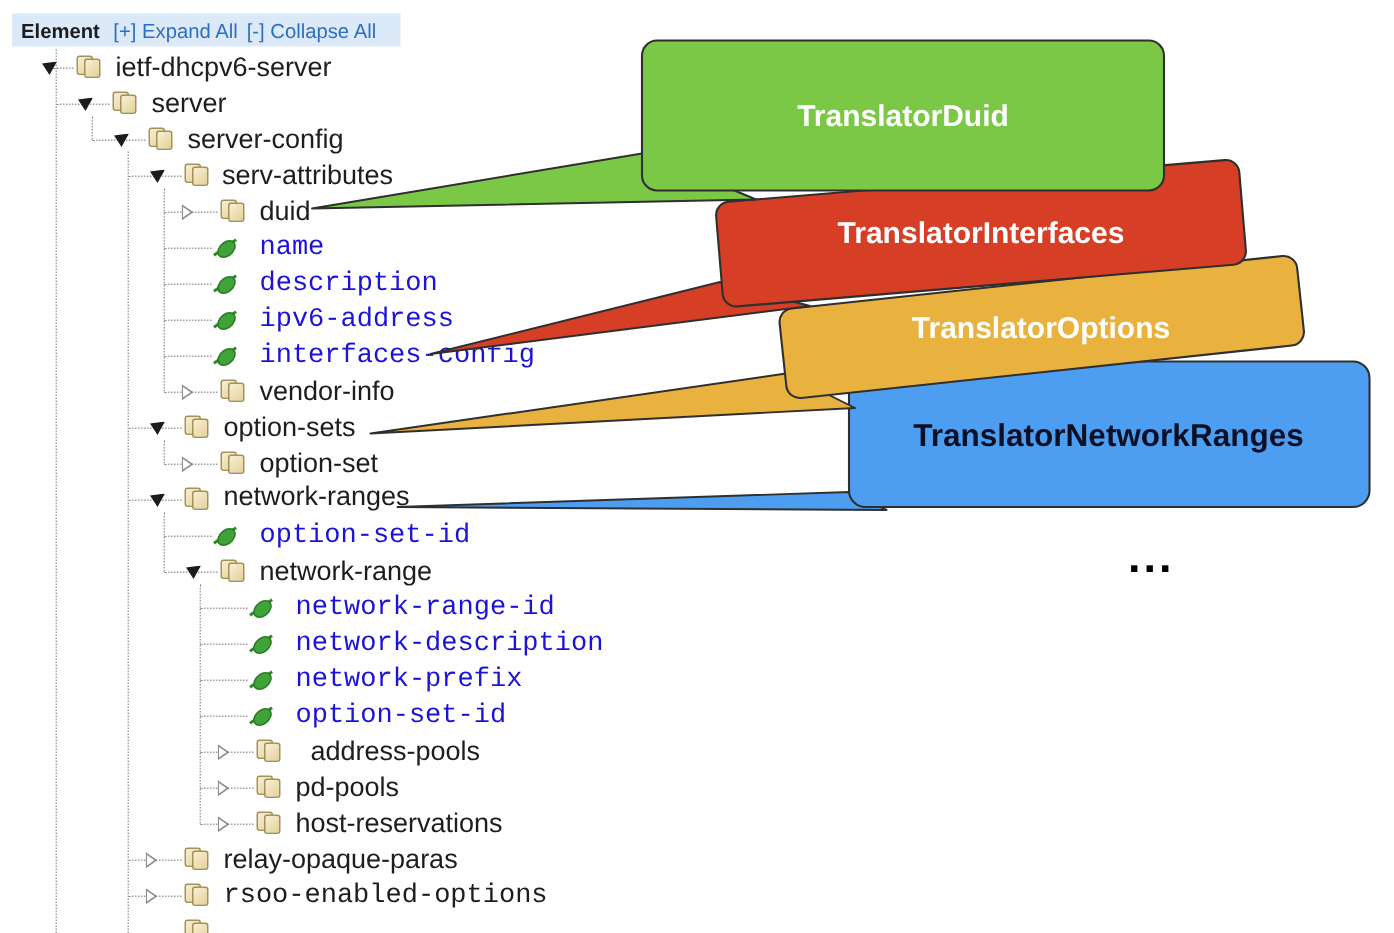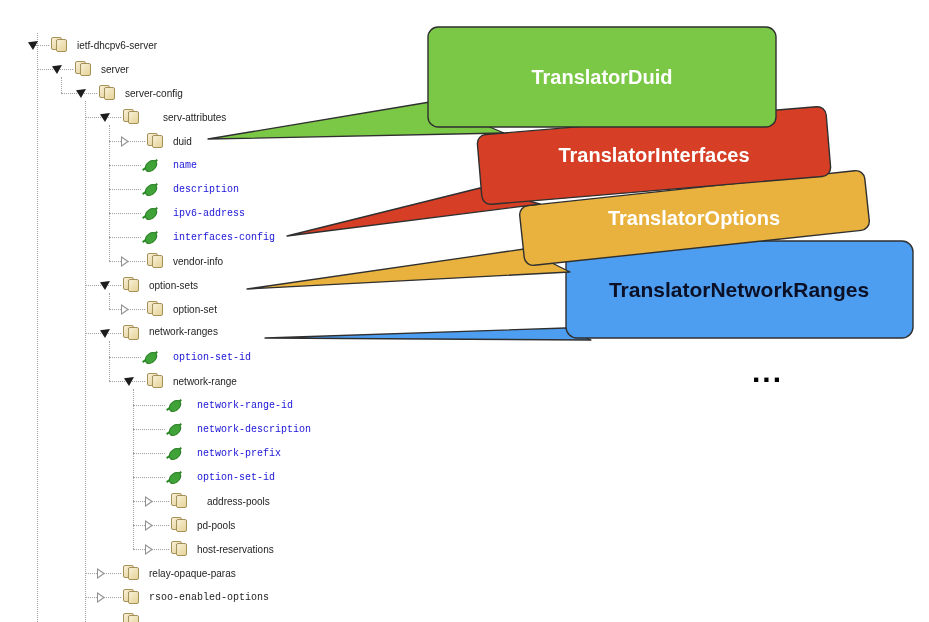--- a/index.html
+++ b/index.html
@@ -6,21 +6,21 @@
   #stage{position:relative;width:929px;height:622px;overflow:hidden;background:#fff;
          font-family:"Liberation Sans","DejaVu Sans",sans-serif;}
   
   .hdr{position:absolute;left:8px;top:9px;height:22px;display:flex;align-items:center;
        background:var(--header_bg);padding:0 10px 0 6px;font-size:13.5px;white-space:nowrap;}
   .hdr .ttl{font-weight:bold;color:var(--folder_text);margin-right:9px;}
   .hdr a{color:var(--link);text-decoration:none;margin-right:6px;cursor:pointer;}
   
   .vline{position:absolute;width:0;border-left:1px dotted var(--line);}
   .hline{position:absolute;height:0;border-top:1px dotted var(--line);}
-  .rowlabel{position:absolute;transform:translateY(-50%);font-size:10px;white-space:nowrap;cursor:default;}
+  .rowlabel{position:absolute;transform:translateY(-50%);font-size:18px;white-space:nowrap;cursor:default;}
   .rowlabel.folder{color:var(--folder_text);}
   .rowlabel.leaf{color:var(--leaf_text);font-family:Liberation Mono, monospace;}
   .tri-exp{position:absolute;width:10px;height:9px;background:var(--tri);
            clip-path:polygon(0 15%,100% 0,50% 100%);}
   .tri-col{position:absolute;width:8px;height:11px;background:#8f8f8f;
            clip-path:polygon(0 0,100% 50%,0 100%);}
   .tri-col i{position:absolute;left:1px;top:2px;width:5px;height:7px;background:#fdfdfd;
            clip-path:polygon(0 0,100% 50%,0 100%);}
   .fold{position:absolute;width:17px;height:15px;}
   .fold i{position:absolute;border:1px solid var(--folder_border);border-radius:2px;
@@ -36,20 +36,25 @@
   #callouts text{font-family:"Liberation Sans","DejaVu Sans",sans-serif;font-weight:bold;}
   
   .dots{position:absolute;left:752px;top:352px;width:60px;height:40px;line-height:40px;
         font-size:30px;font-weight:bold;letter-spacing:2px;color:var(--ellipsis);}
 </style>
 </head>
 <body>
 
 <div id="stage" style="--header_bg: #dce9f8; --link: #2d6fc4; --folder_text: #1d1d1d; --leaf_text: #1b14d6; --line: #a0a0a0; --tri: #1c1c1c; --folder_border: #a5925b; --stroke: #2f2f2f; --ellipsis: #000000;">
 
+  <div class="hdr">
+    <span class="ttl">Element</span>
+    <a>[+] Expand All</a>
+    <a>[-] Collapse All</a>
+  </div>
 
   <div id="tree-layer">
       <div class="vline" style="left: 37px; top: 33px; height: 589px; position: absolute;"></div>
       <div class="vline" style="left: 61px; top: 77px; height: 16px; position: absolute;"></div>
       <div class="vline" style="left: 85px; top: 101px; height: 521px; position: absolute;"></div>
       <div class="vline" style="left: 109px; top: 125px; height: 136px; position: absolute;"></div>
       <div class="vline" style="left: 109px; top: 293px; height: 16px; position: absolute;"></div>
       <div class="vline" style="left: 109px; top: 341px; height: 40px; position: absolute;"></div>
       <div class="vline" style="left: 133px; top: 389px; height: 160px; position: absolute;"></div>
       <div class="fold" style="left: 51px; top: 37px; position: absolute;">
@@ -72,21 +77,21 @@
       </div>
       <div class="hline" style="left: 61px; top: 93px; width: 36px; position: absolute;"></div>
       <div class="tri-exp" style="left: 76px; top: 89px; position: absolute;"></div>
       <div class="rowlabel folder" style="left: 125px; top: 93px; position: absolute;">server-config</div>
       <div class="fold" style="left: 123px; top: 109px; position: absolute;">
         <i class="p1"></i>
         <i class="p2"></i>
       </div>
       <div class="hline" style="left: 85px; top: 117px; width: 36px; position: absolute;"></div>
       <div class="tri-exp" style="left: 100px; top: 113px; position: absolute;"></div>
-      <div class="rowlabel folder" style="left: 163px; top: 117px; position: absolute;">serv-attributes</div>
+      <div class="rowlabel folder" style="left: 148px; top: 117px; position: absolute;">serv-attributes</div>
       <div class="fold" style="left: 147px; top: 133px; position: absolute;">
         <i class="p1"></i>
         <i class="p2"></i>
       </div>
       <div class="hline" style="left: 109px; top: 141px; width: 36px; position: absolute;"></div>
       <div class="tri-col" style="left: 121px; top: 136px; position: absolute;">
         <i></i>
       </div>
       <div class="rowlabel folder" style="left: 173px; top: 141px; position: absolute;">duid</div>
       <div class="leafic" style="left: 142px; top: 157px; position: absolute;">

